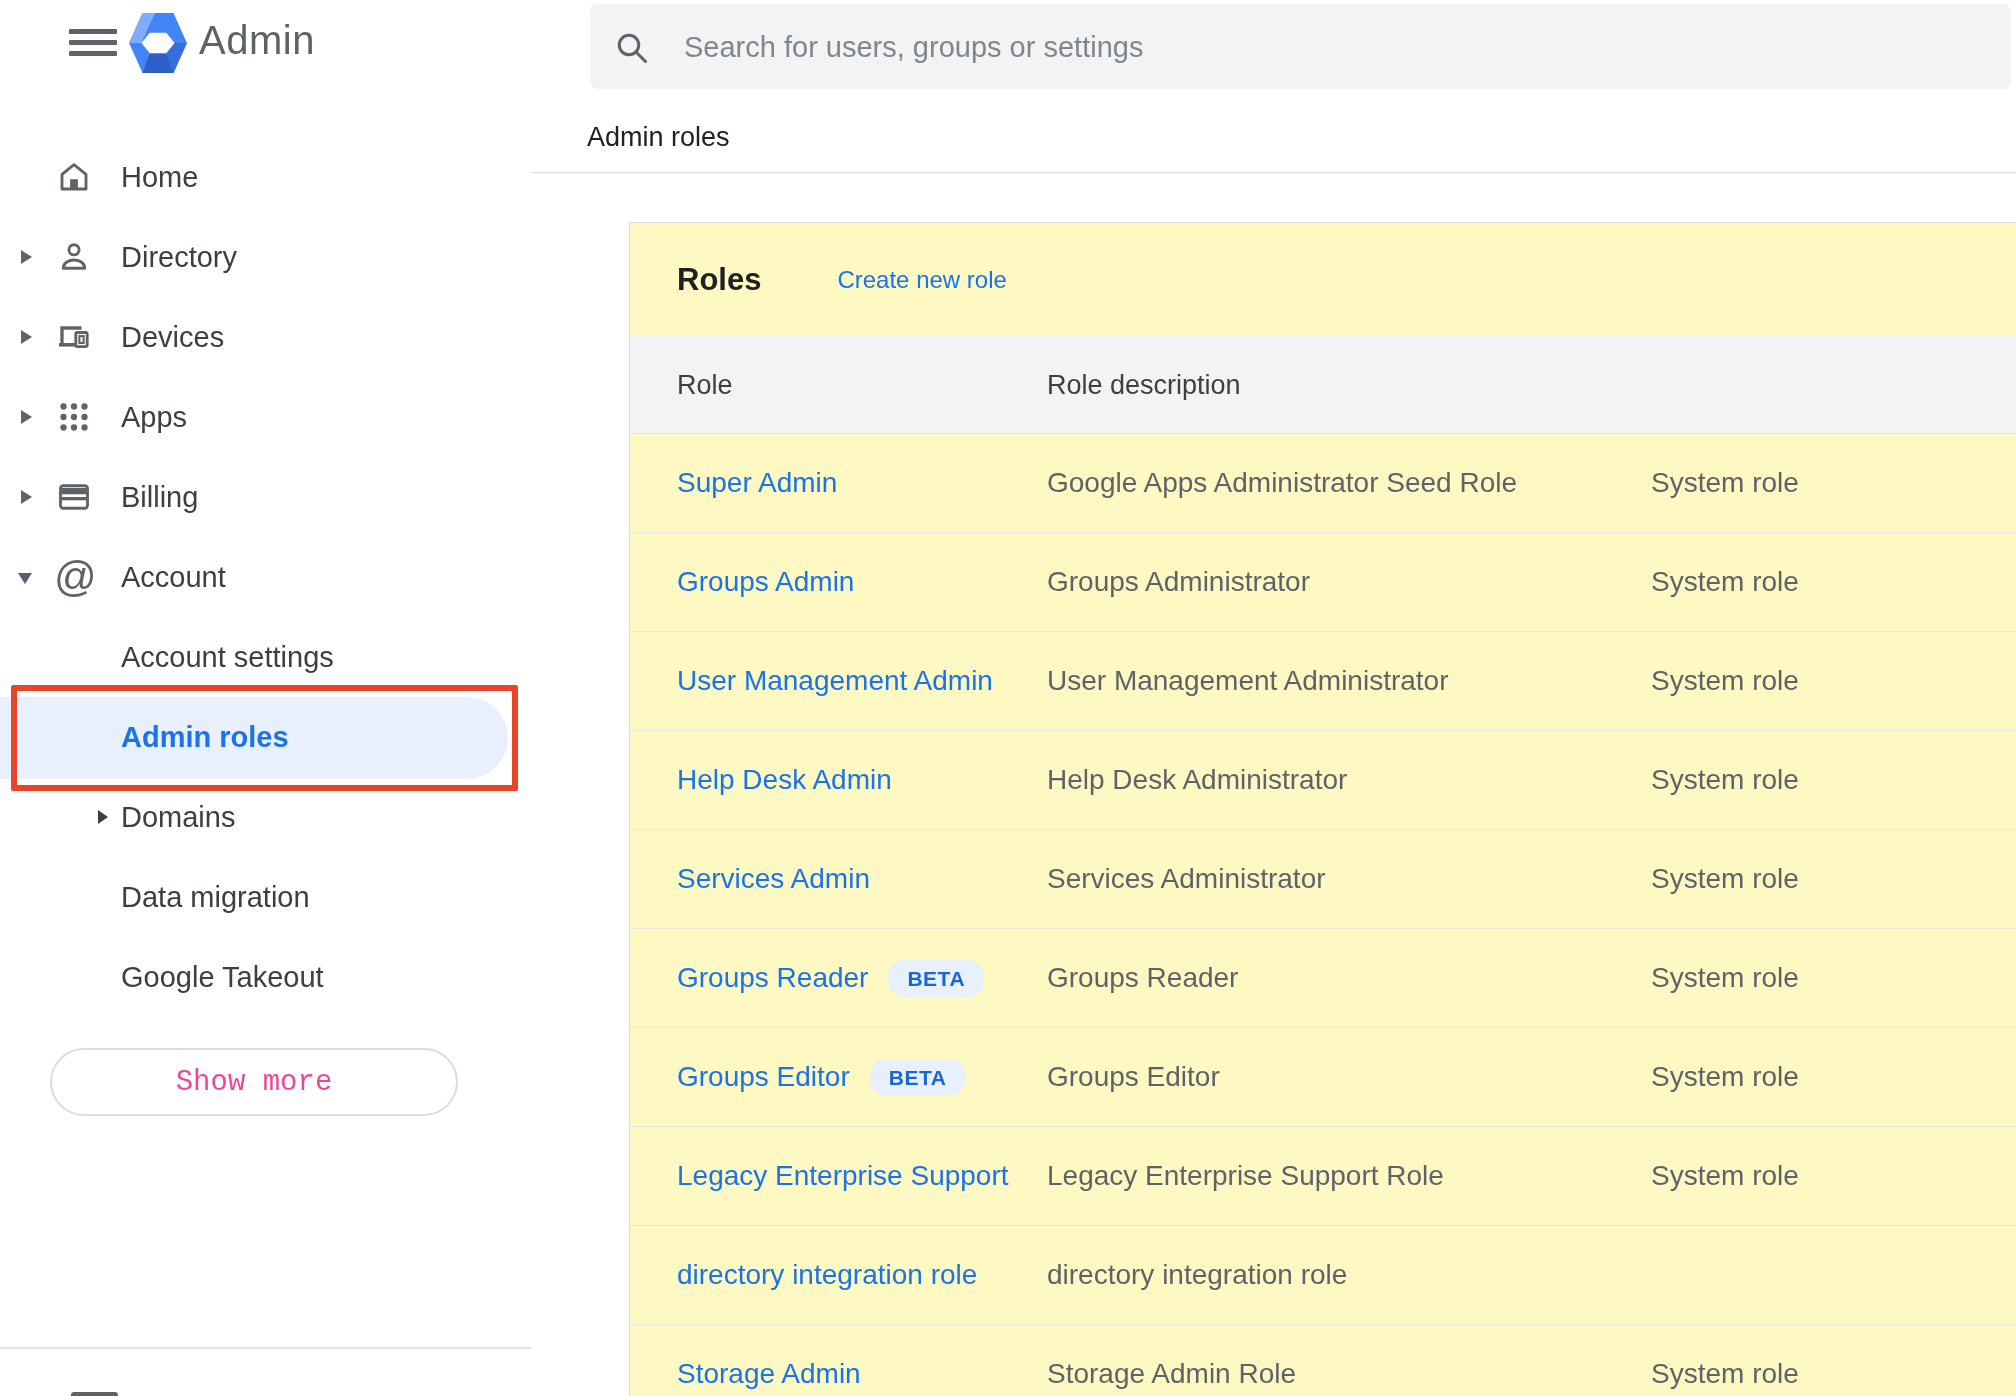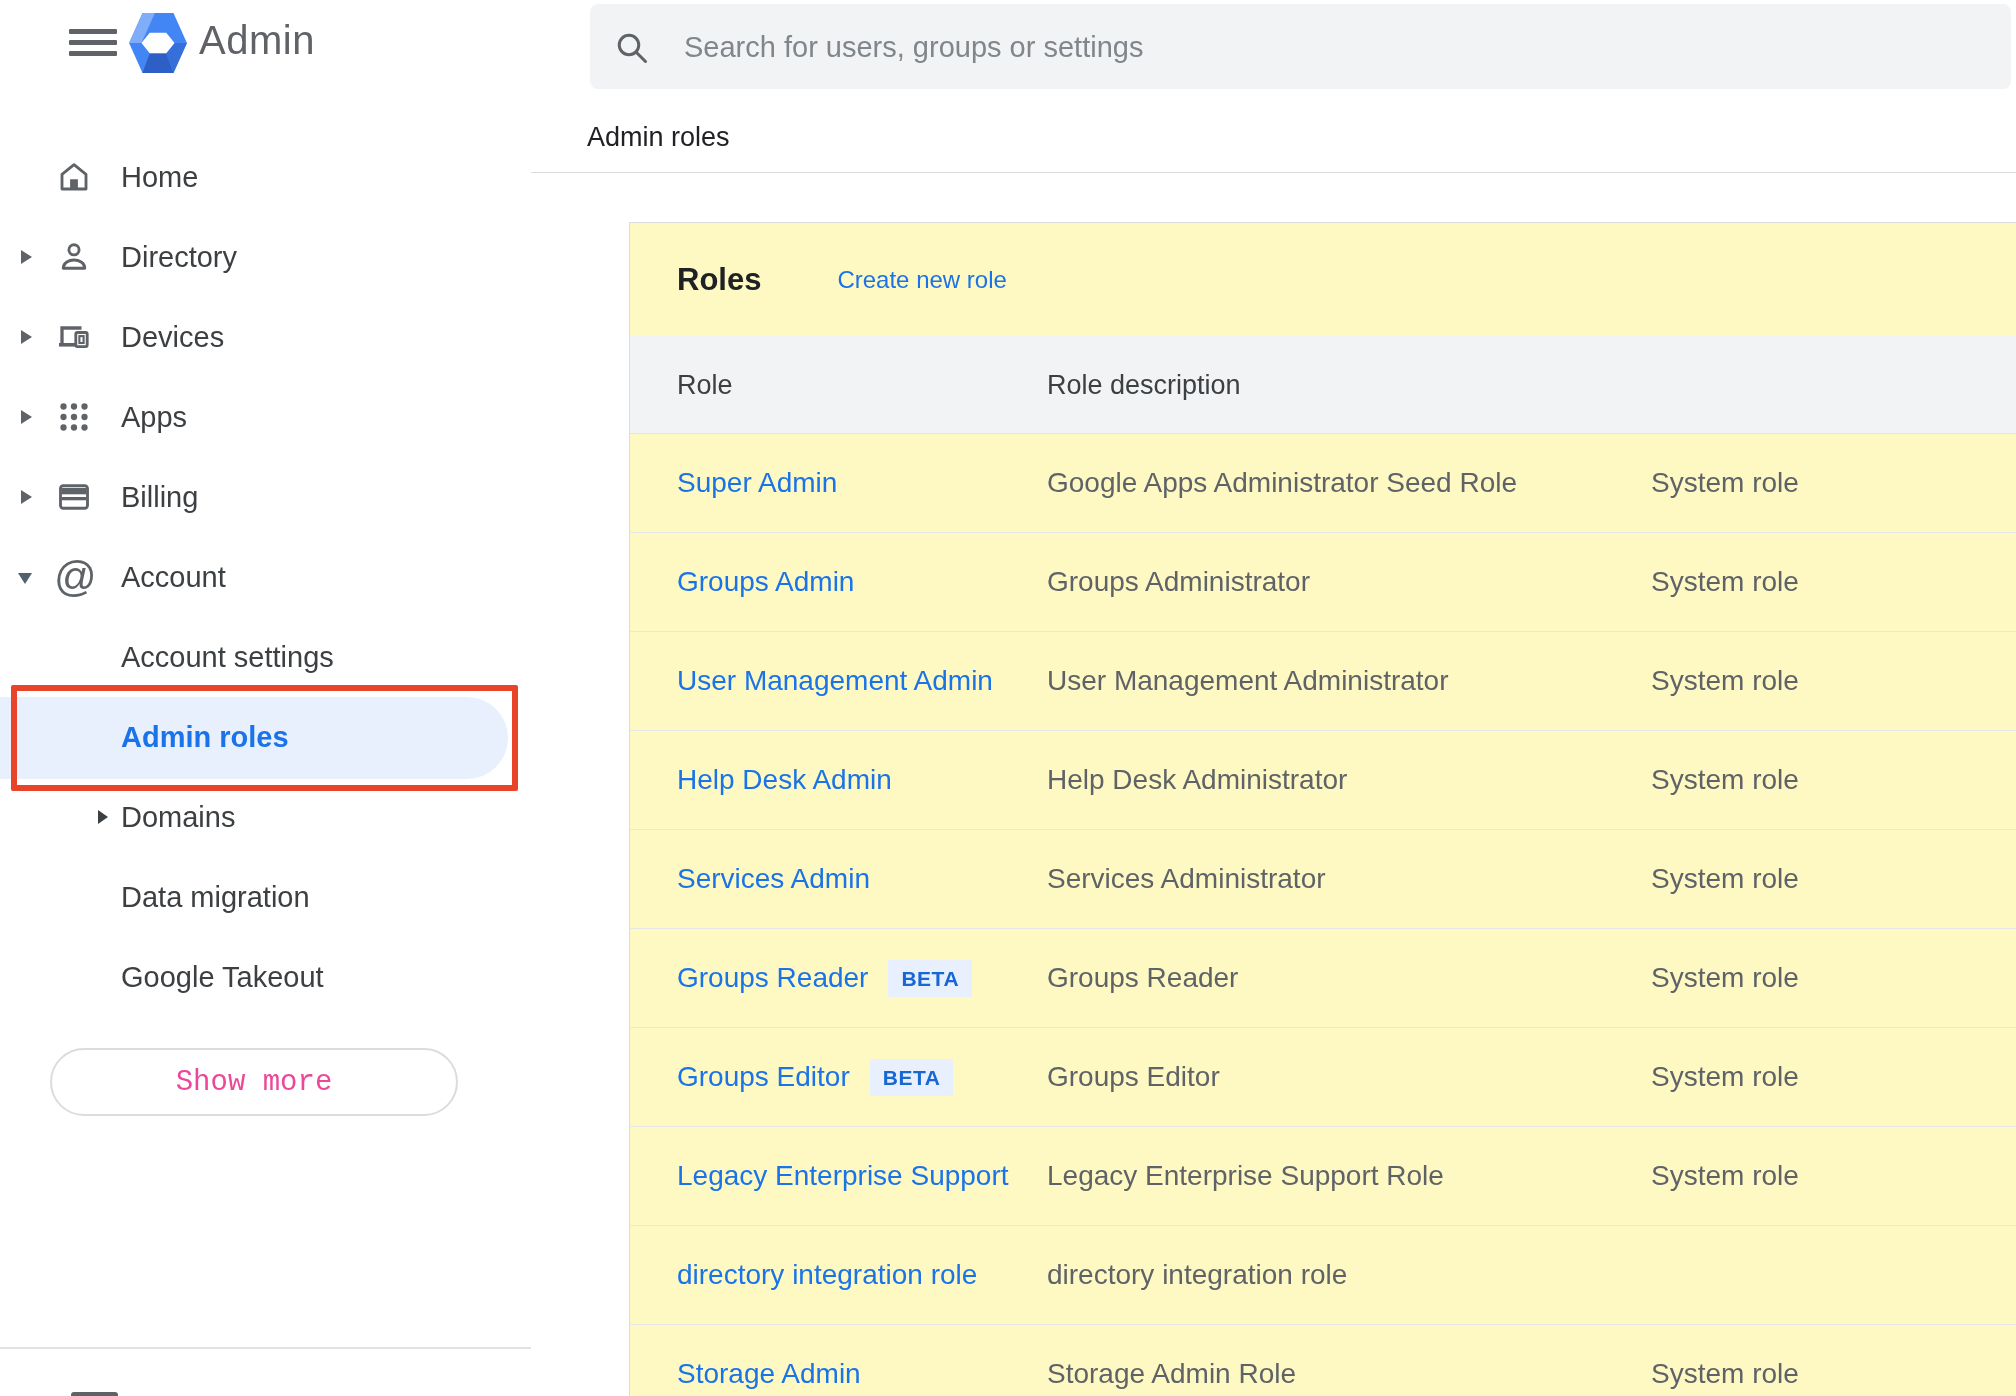--- a/index.html
+++ b/index.html
@@ -53,21 +53,21 @@
   .thead{position:absolute;left:0;top:113px;width:100%;height:98px;background:#f1f3f4;border-bottom:1px solid #e3e3e3;box-sizing:border-box;}
   .thead .c-role,.thead .c-desc,.thead .c-type{font-size:27px;font-weight:500;color:#3c4043;}
   .rows{position:absolute;left:0;top:211px;width:100%;}
   .trow{position:relative;height:98px;border-bottom:1px solid #e7e7e7;}
   .cell{position:absolute;top:0;height:98px;display:flex;align-items:center;white-space:nowrap;}
   .c-role{left:47px;}
   .c-desc{left:417px;font-size:28px;color:#5f6368;}
   .c-type{left:1021px;font-size:28px;color:#5f6368;}
   .role-link{font-size:28px;color:#1a73e8;cursor:pointer;text-decoration:none;}
   .beta-badge{margin-left:20px;background:#e8f0fe;color:#1967d2;font-size:21px;font-weight:700;
-    letter-spacing:0.5px;padding:8px 13px;border-radius:0;line-height:1;}
+    letter-spacing:0.5px;padding:8px 19px;border-radius:16px;line-height:1;}
   .help-circle{display:inline-block;width:37px;height:37px;margin-left:21px;border-radius:50%;
     background:#6c7control075;background:#6d7276;color:#fff;font-size:23px;font-weight:700;text-align:center;line-height:37px;cursor:pointer;}
 </style>
 </head>
 <body>
 
 <div class="hamburger">
     <span></span>
     <span></span>
     <span></span>

